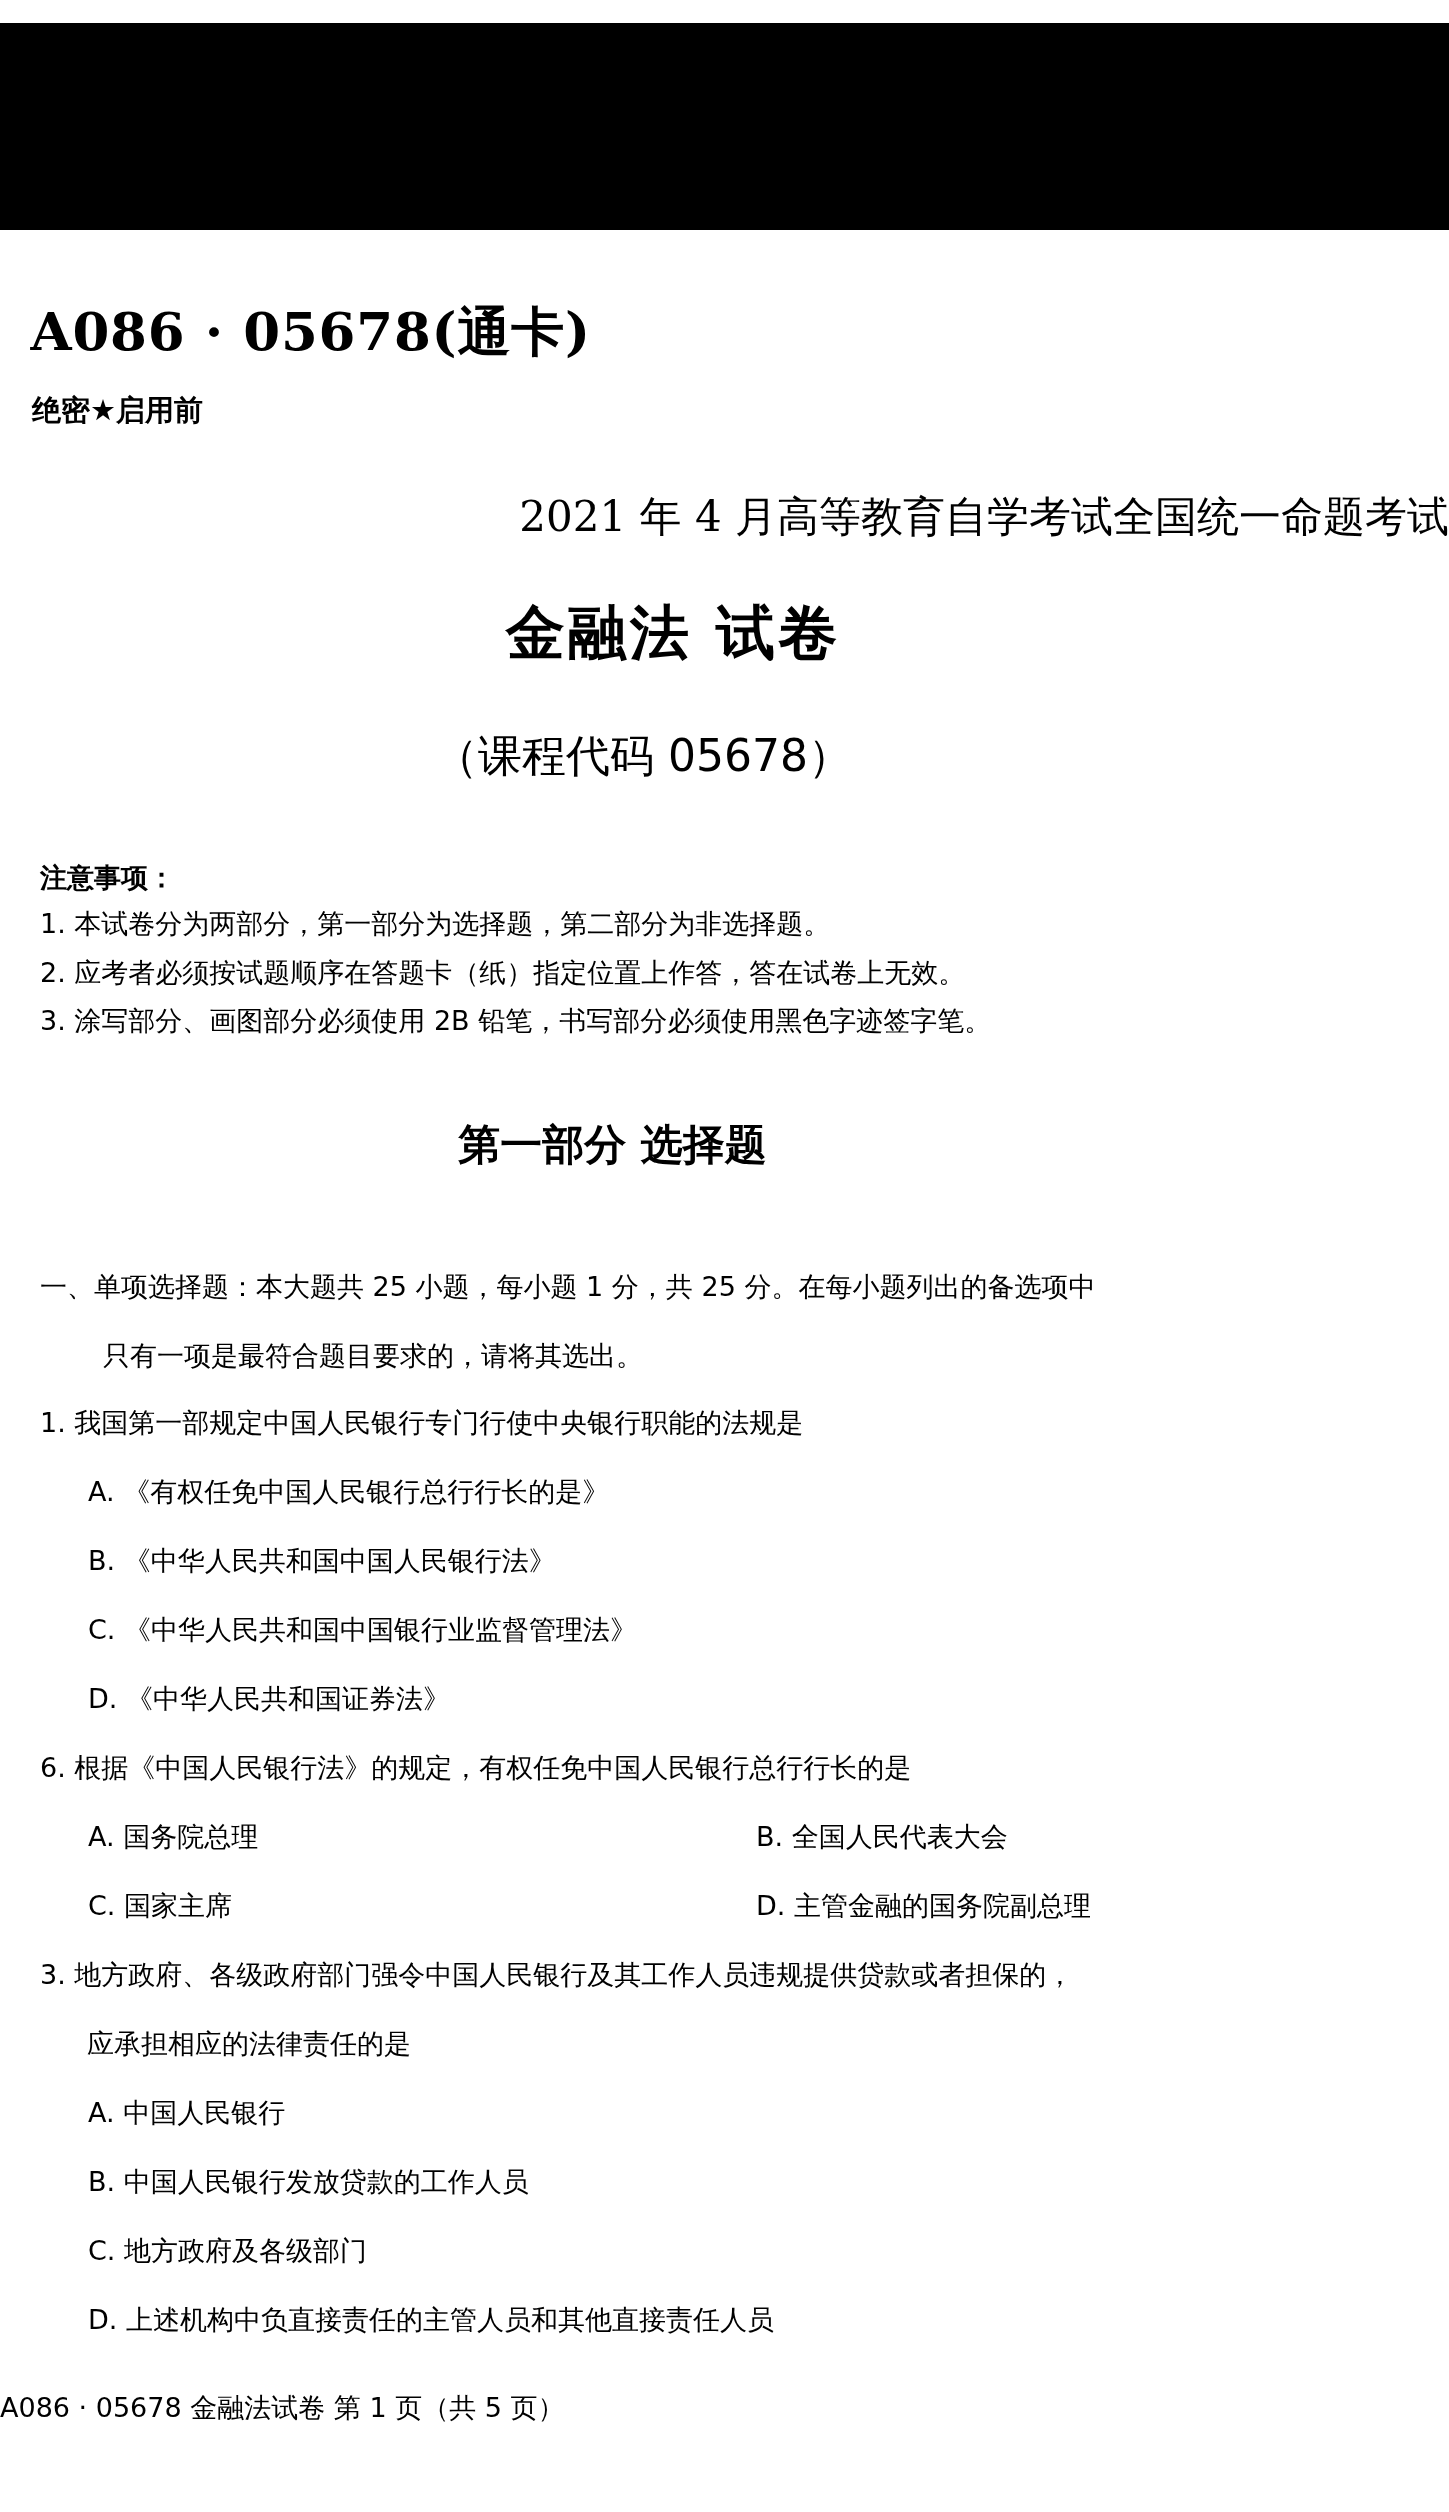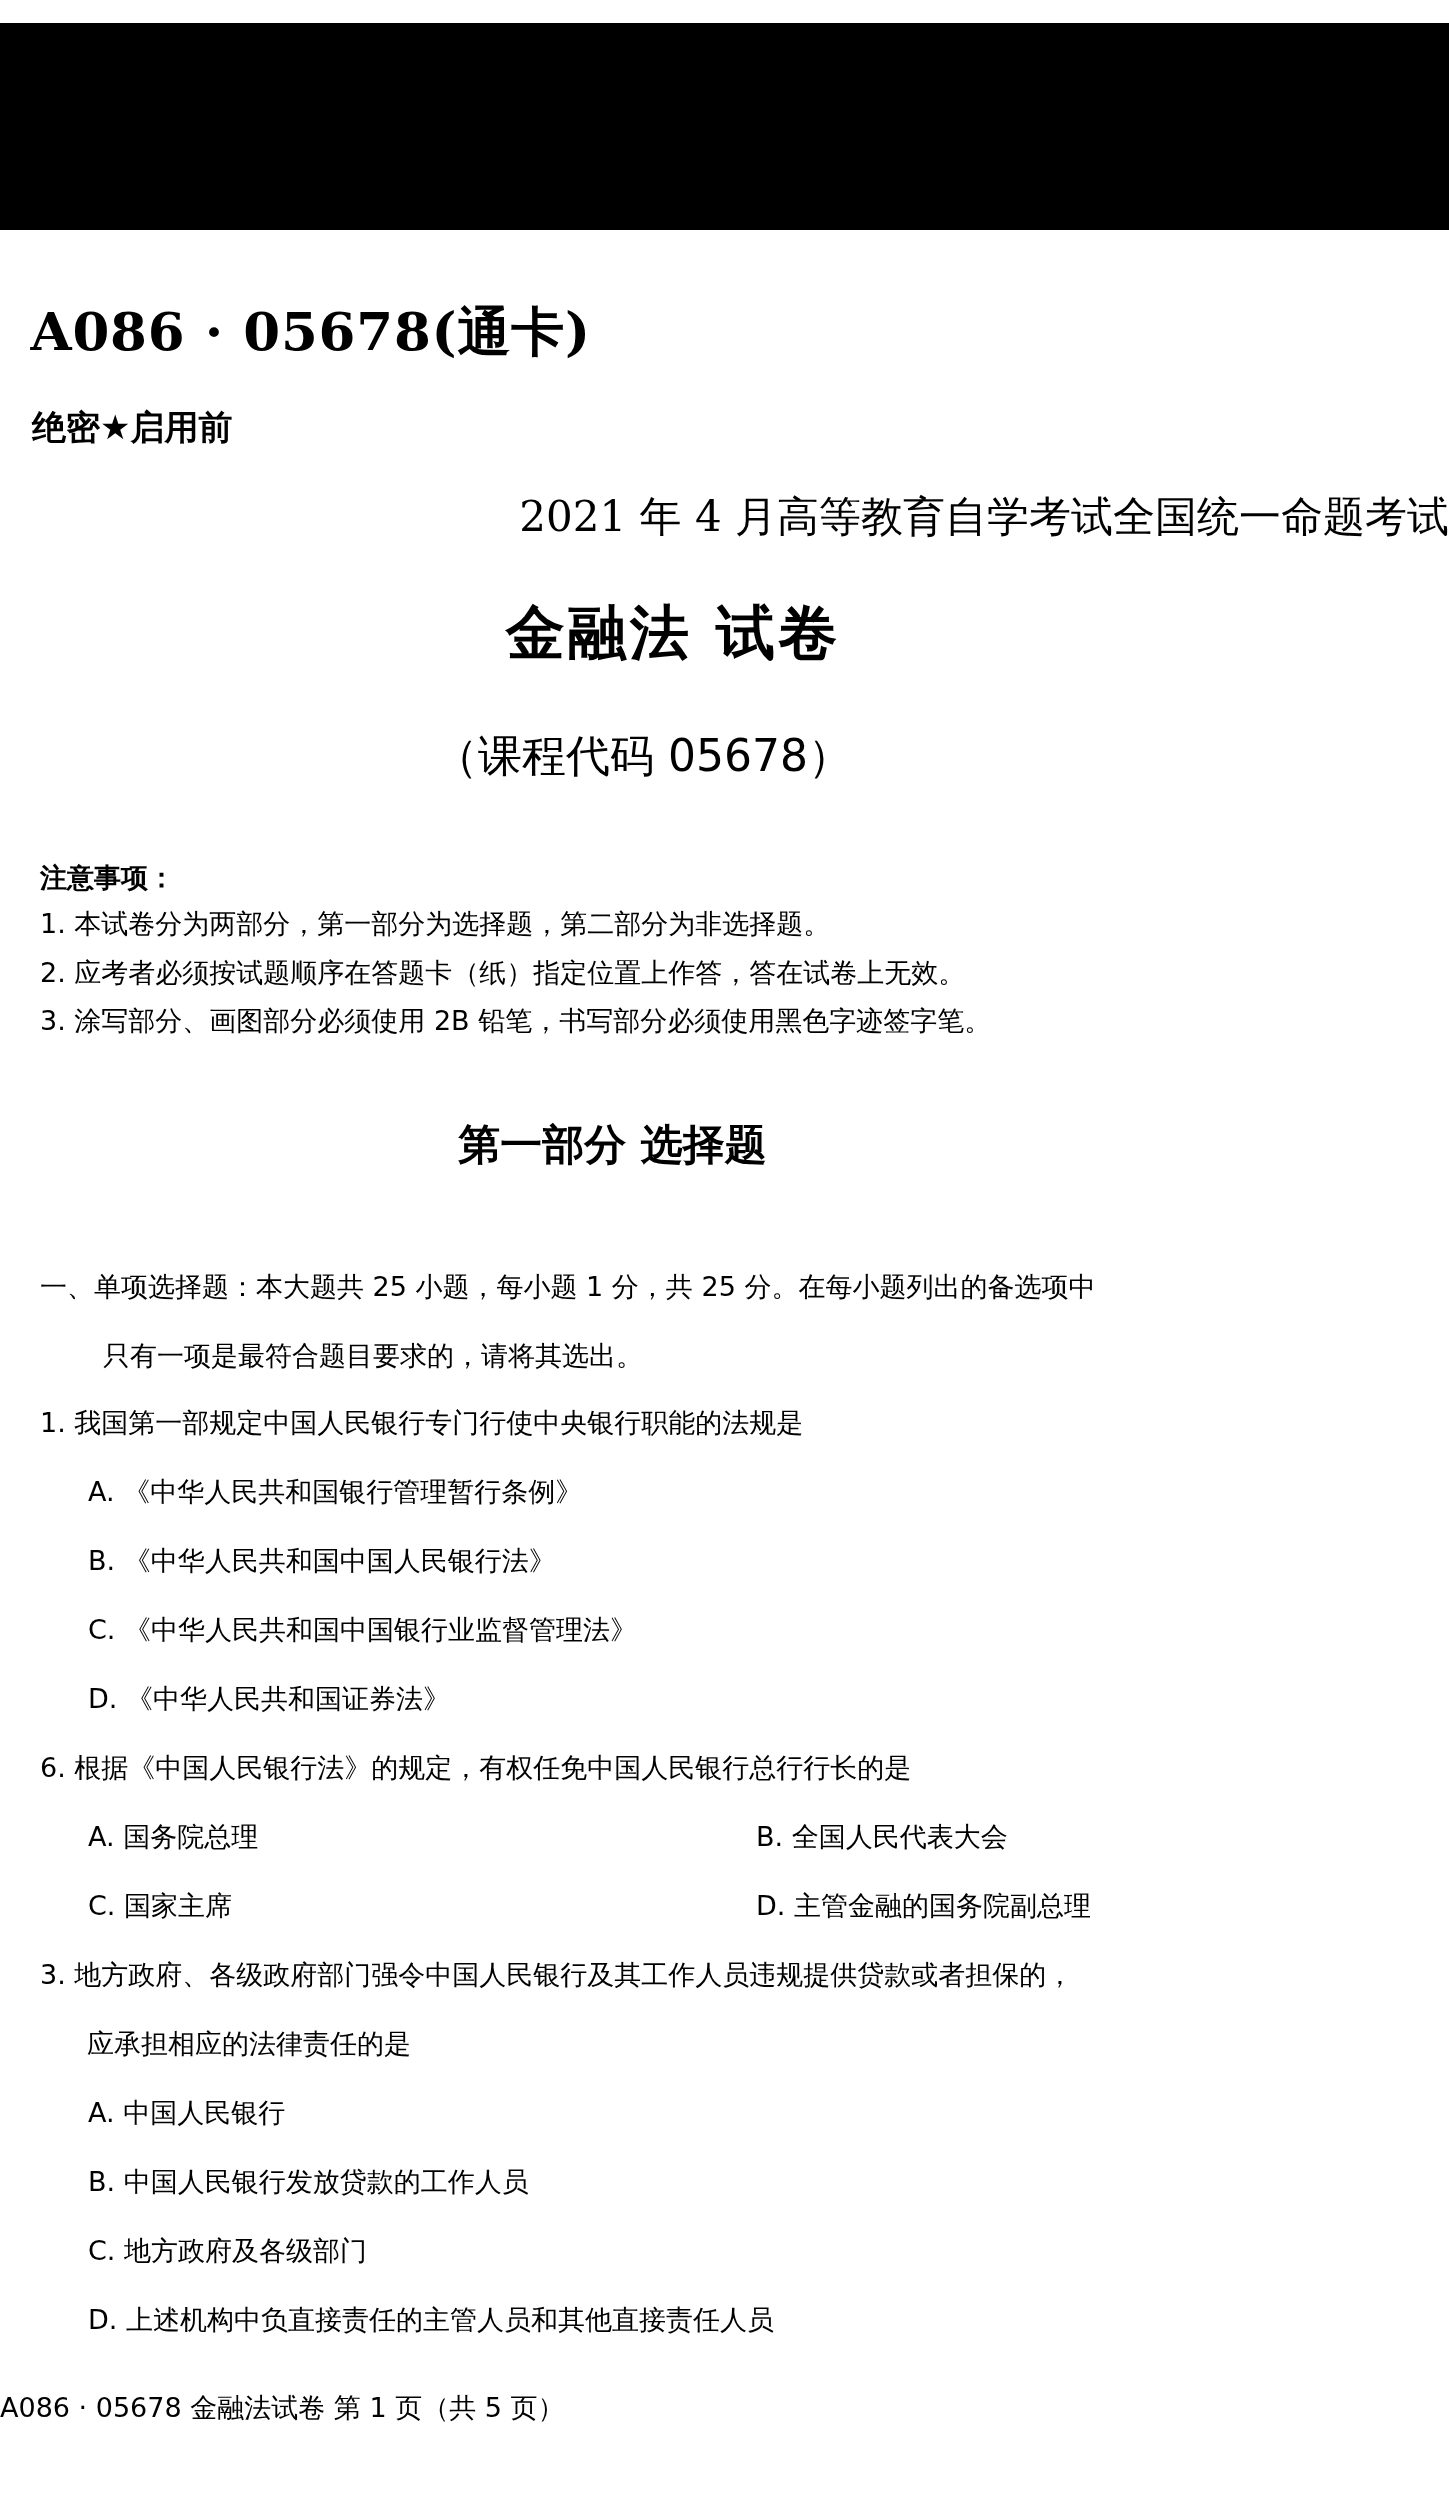--- a/index.html
+++ b/index.html
@@ -3,21 +3,21 @@
   <meta charset="utf-8">
   <style>
     html, body { margin: 0; padding: 0; background: #ffffff; }
     body {
       width: 1449px; height: 2512px; position: relative; overflow: hidden;
       font-family: "DejaVu Sans", sans-serif; color: #000;
     }
     .redact { position: absolute; left: 0; top: 22.5px; width: 1449px; height: 207px; background: #000; }
     .abs { position: absolute; white-space: nowrap; }
     .code-header { left: 30.5px; top: 297px; font-family: "DejaVu Serif", serif; font-size: 53px; font-weight: bold; letter-spacing: 0.8px; }
-    .secret { left: 32px; top: 391px; font-size: 34px; font-weight: bold; margin-top: 14px; }
+    .secret { left: 32px; top: 391px; font-size: 29px; font-weight: bold; }
     .exam-title { left: 0; width: 1449px; text-align: right; top: 489px; font-size: 42px; font-family: "DejaVu Serif", serif; }
     .paper-title { left: 0; width: 1346px; text-align: center; top: 594px; font-size: 59px; font-weight: bold; letter-spacing: 3.2px; }
     .course-code { left: 0; width: 1286px; text-align: center; top: 727px; font-size: 44px; }
     .notes-title { left: 40px; top: 860px; font-size: 27px; font-weight: bold; }
     .note { left: 40px; font-size: 27px; }
     .part-title { left: 0; width: 1225px; text-align: center; top: 1117px; font-size: 42px; font-weight: bold; }
     .section-head { left: 40px; font-size: 27px; }
     .q { left: 40px; font-size: 27px; }
     .opt { font-size: 27px; }
     .footer { left: 0; width: 1449px; top: 2390px; font-size: 27px; }
@@ -38,21 +38,21 @@
 <div class="abs note" style="top:906px">1. 本试卷分为两部分，第一部分为选择题，第二部分为非选择题。</div>
 <div class="abs note" style="top:955px">2. 应考者必须按试题顺序在答题卡（纸）指定位置上作答，答在试卷上无效。</div>
 <div class="abs note" style="top:1003px">3. 涂写部分、画图部分必须使用 2B 铅笔，书写部分必须使用黑色字迹签字笔。</div>
 
 <div class="abs part-title">第一部分    选择题</div>
 
 <div class="abs section-head" style="top:1269px">一、单项选择题：本大题共 25 小题，每小题 1 分，共 25 分。在每小题列出的备选项中</div>
 <div class="abs section-head" style="top:1338px; left:103px">只有一项是最符合题目要求的，请将其选出。</div>
 
 <div class="abs q" style="top:1405px">1. 我国第一部规定中国人民银行专门行使中央银行职能的法规是</div>
-<div class="abs opt" style="top:1474px; left:88px">A. 《中华人民共和国银行管理暂行条例》</div>
+<div class="abs opt" style="top:1474px; left:88px">A. 《有权任免中国人民银行总行行长的是》</div>
 <div class="abs opt" style="top:1543px; left:88px">B. 《中华人民共和国中国人民银行法》</div>
 <div class="abs opt" style="top:1612px; left:88px">C. 《中华人民共和国中国银行业监督管理法》</div>
 <div class="abs opt" style="top:1681px; left:88px">D. 《中华人民共和国证券法》</div>
 
 <div class="abs q" style="top:1750px">6. 根据《中国人民银行法》的规定，有权任免中国人民银行总行行长的是</div>
 <div class="abs opt" style="top:1819px; left:88px">A. 国务院总理</div>
 <div class="abs opt" style="top:1819px; left:756px">B. 全国人民代表大会</div>
 <div class="abs opt" style="top:1888px; left:88px">C. 国家主席</div>
 <div class="abs opt" style="top:1888px; left:756px">D. 主管金融的国务院副总理</div>
 

